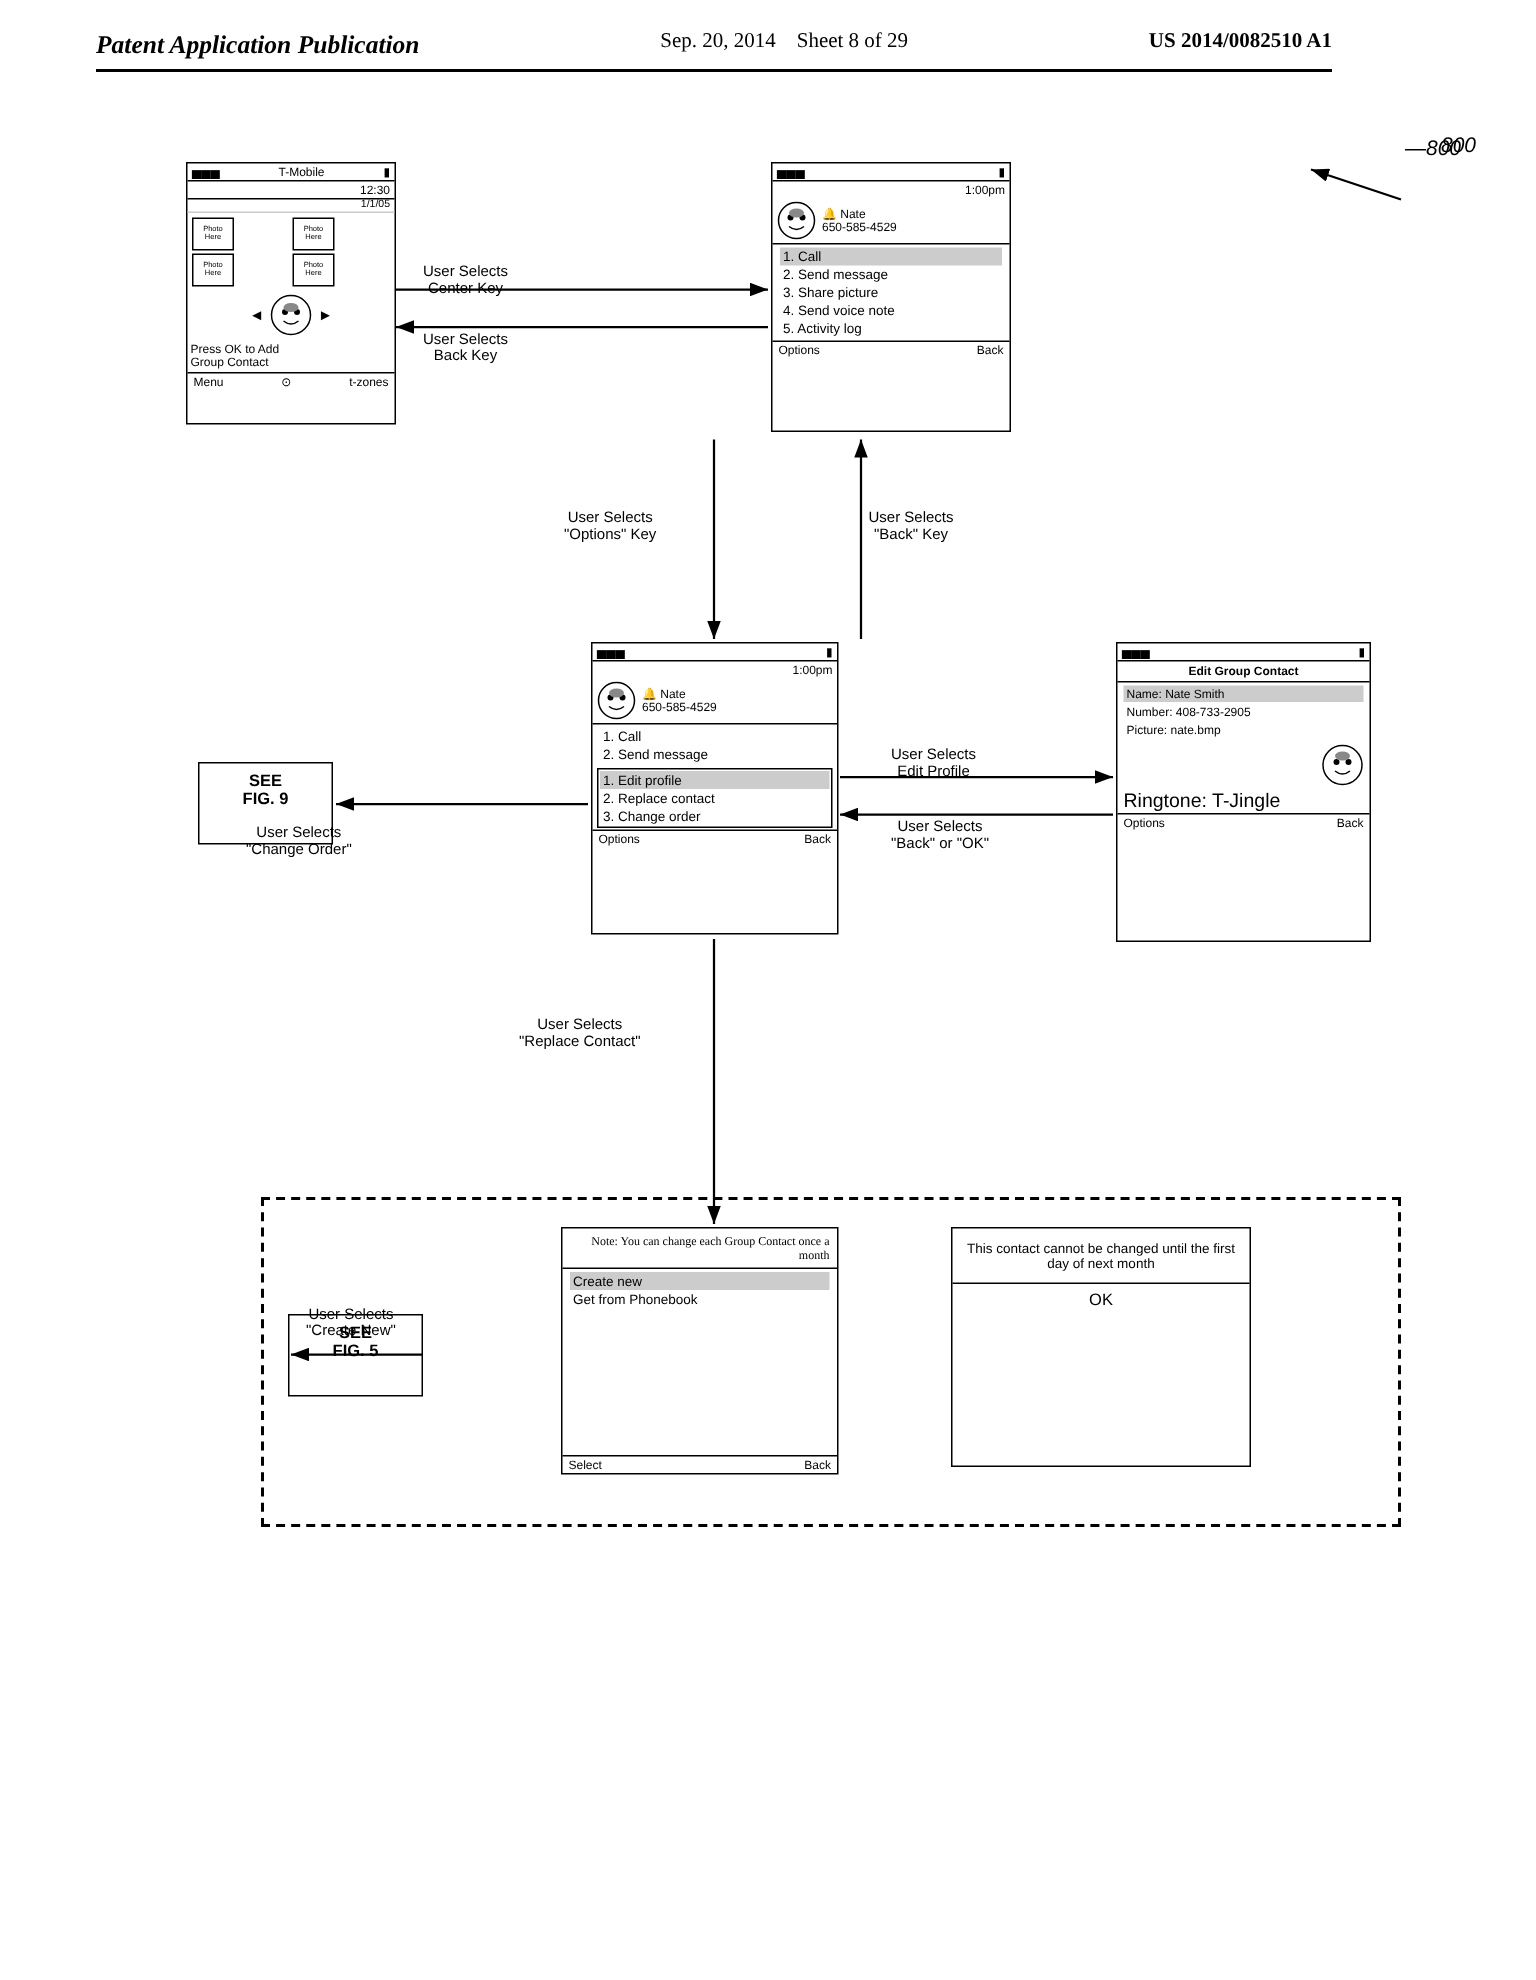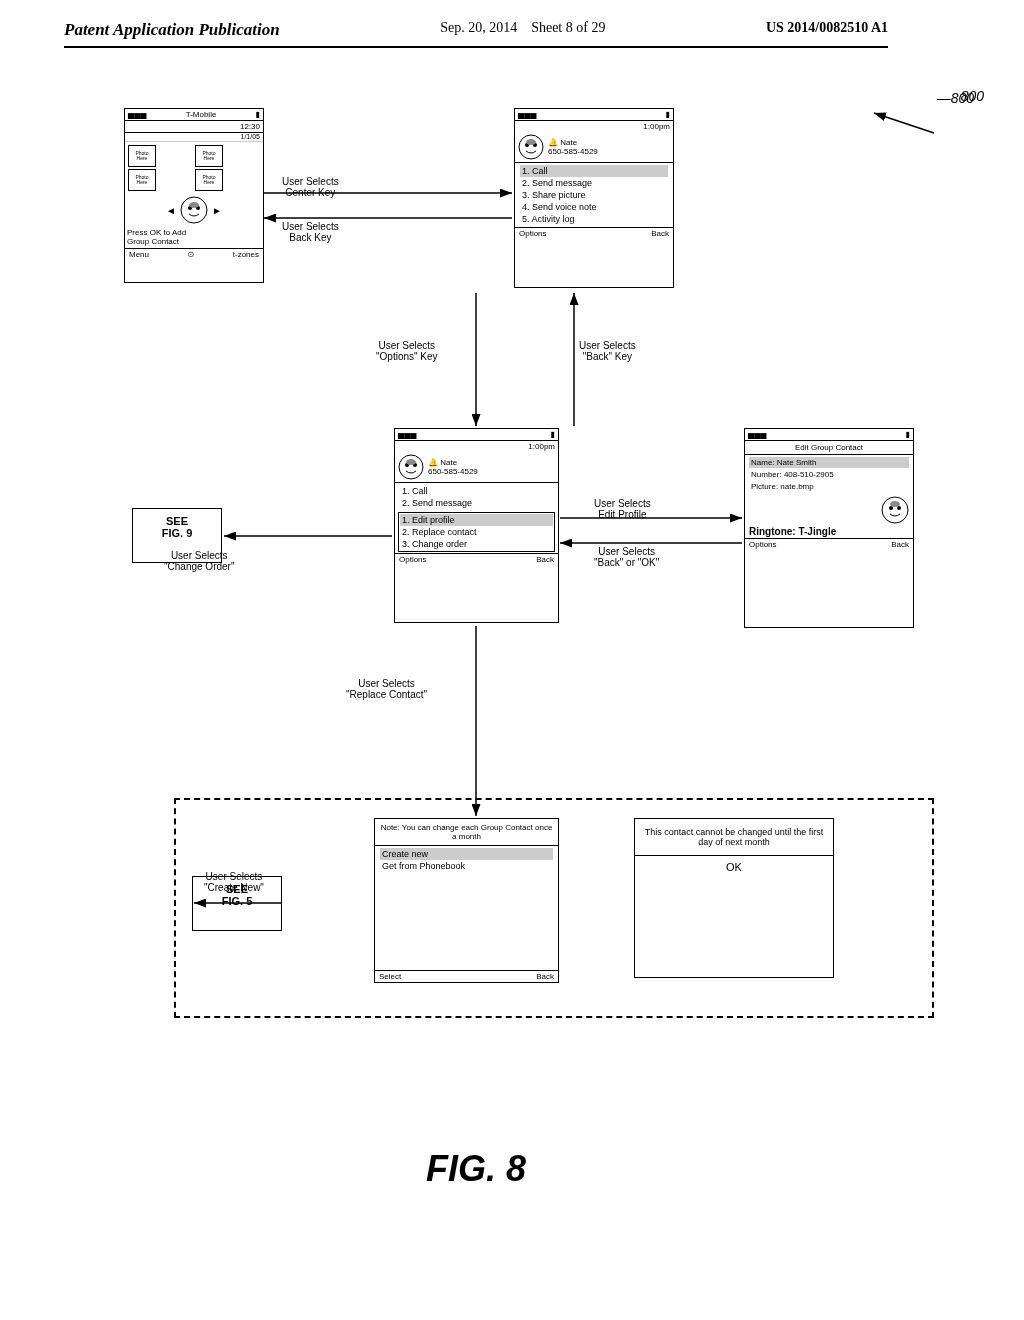--- a/index.html
+++ b/index.html
@@ -296,39 +296,39 @@
       </div>
     </div>
 
     <div class="phone-box" style="left: 680px; top: 350px; width: 170px; height: 200px;">
 
       <div class="phone-status">
         <span style="font-size:8px;">▅▅▅</span>
         <span style="font-size:8px;">▮</span>
       </div>
 
-      <div style="text-align:center; font-size:8px; padding:2px; border-bottom:1px solid #000;">Edit Group Contact</div>
+      <div style="text-align:center; font-size:8px; padding:2px; border-bottom:1px solid #000;font-weight:bold;">Edit Group Contact</div>
 
       <div style="padding:2px 4px; font-size:8px;">
         <div style="background:#ccc; padding:1px 2px; margin-bottom:1px;">Name: Nate Smith</div>
-        <div style="padding:1px 2px; margin-bottom:1px;">Number: 408-510-2905</div>
+        <div style="padding:1px 2px; margin-bottom:1px;">Number: 408-733-2905</div>
         <div style="padding:1px 2px; margin-bottom:1px;">Picture: nate.bmp</div>
       </div>
 
       <div style="display:flex; justify-content:flex-end; padding:1px 4px;">
         <svg width="28" height="28" viewBox="0 0 28 28">
           <circle cx="14" cy="14" r="13" fill="white" stroke="black" stroke-width="1"></circle>
           <circle cx="10" cy="12" r="2" fill="black"></circle>
           <circle cx="18" cy="12" r="2" fill="black"></circle>
           <path d="M9 18 Q14 22 19 18" stroke="black" stroke-width="1" fill="none"></path>
           <ellipse cx="14" cy="8" rx="5" ry="3" fill="#888"></ellipse>
         </svg>
       </div>
 
-      <div style="padding:1px 4px; font-size:10px;font-weight:bold;">Ringtone: T-Jingle</div>
+      <div style="padding:1px 4px; font-size:13px;">Ringtone: T-Jingle</div>
 
       <div class="phone-footer">
         <span>Options</span>
         <span>Back</span>
       </div>
     </div>
 
     <div class="dashed-box" style="left: 110px; top: 720px; width: 760px; height: 220px;"></div>
 
     <div class="see-fig-box" style="left: 68px; top: 430px; width: 90px; height: 55px;">
@@ -336,21 +336,21 @@
       <div>FIG. 9</div>
     </div>
 
     <div class="see-fig-box" style="left: 128px; top: 798px; width: 90px; height: 55px;">
       <div>SEE</div>
       <div>FIG. 5</div>
     </div>
 
     <div class="phone-box" style="left: 310px; top: 740px; width: 185px; height: 165px;">
 
-      <div style="padding:4px 5px; font-size:8px; border-bottom:1px solid #000; text-align:center;">Note: You can change each Group Contact once a month</div>
+      <div style="padding:4px 5px; font-size:8px; border-bottom:1px solid #000; text-align:right;font-family:Liberation Serif, serif;">Note: You can change each Group Contact once a month</div>
 
       <ul class="menu-list" style="padding:2px 5px;">
         <li class="highlighted">Create new</li>
         <li>Get from Phonebook</li>
       </ul>
 
       <div class="phone-footer" style="margin-top: auto; position:absolute; bottom:0; left:0; right:0;">
         <span>Select</span>
         <span>Back</span>
       </div>
@@ -407,15 +407,14 @@
     <div class="arrow-label" style="left:530px; top:468px; font-size:10px; font-family:Arial;">User Selects<br>"Back" or "OK"</div>
 
     <div class="arrow-label" style="left:282px; top:600px; font-size:10px; font-family:Arial;">User Selects<br>"Replace Contact"</div>
 
     <div class="arrow-label" style="left:140px; top:793px; font-size:10px; font-family:Arial;">User Selects<br>"Create New"</div>
 
     <div style="position:absolute; top:12px; right:30px; font-family:Arial; font-size:14px; font-style:italic;">—800</div>
 
   </div>
 
-  <div class="fig-label">FIG. 8</div>
 
 </div>
 
 </body></html>

